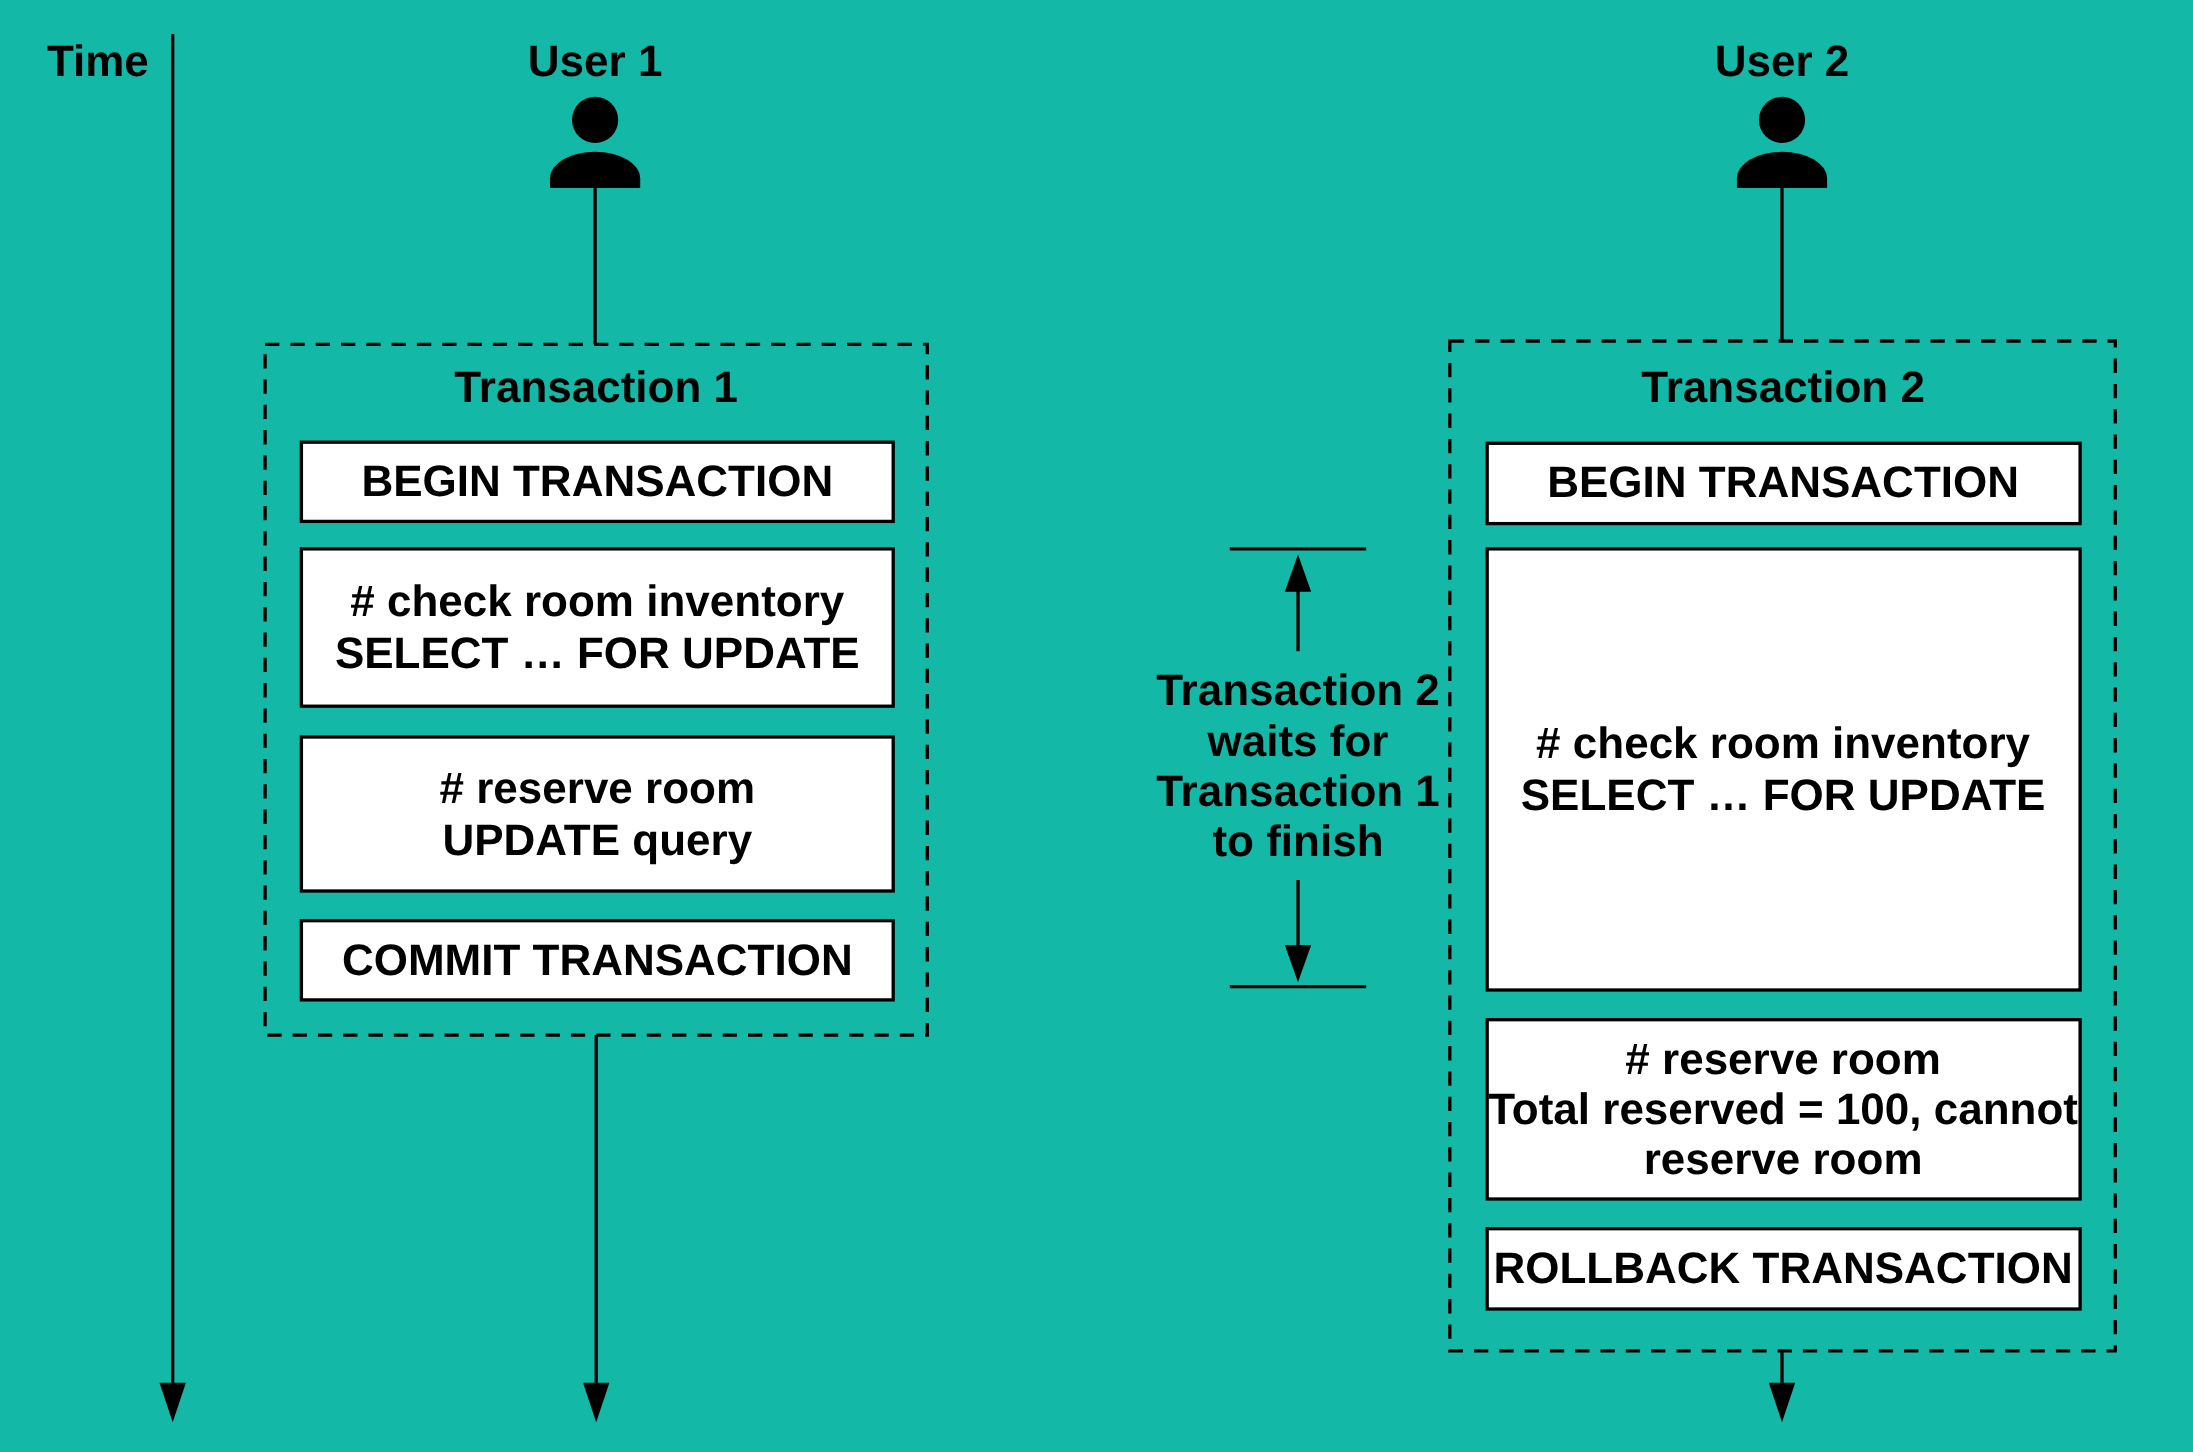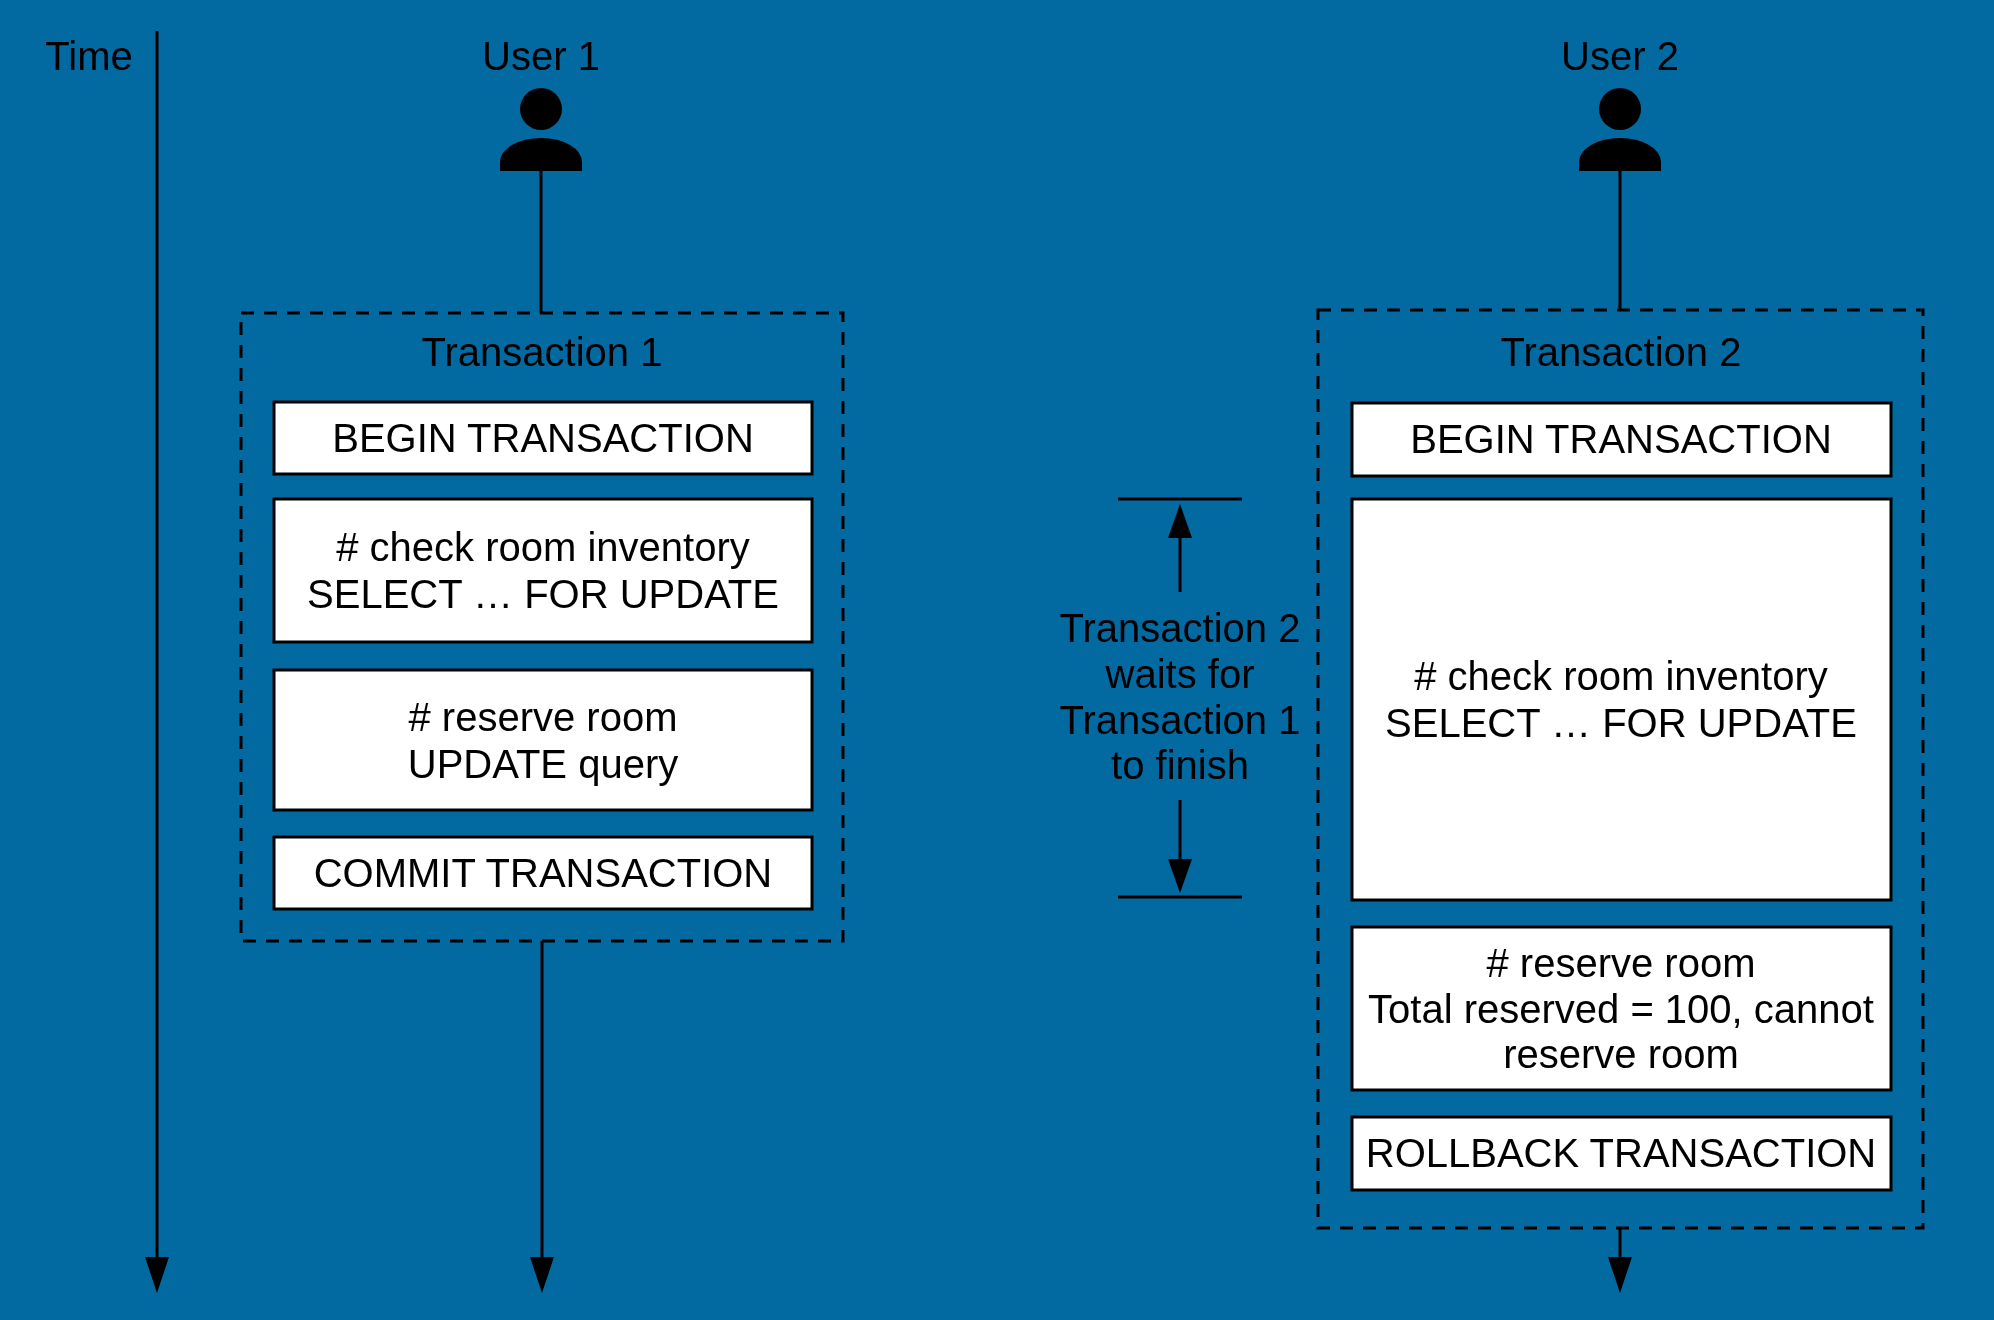--- a/index.html
+++ b/index.html
@@ -4,22 +4,23 @@
 <style>
   html, body {
     margin: 0;
     padding: 0;
     background: #ffffff;
   }
   .canvas {
     position: relative;
     width: 1994px;
     height: 1320px;
-    background: #0369a1;
+    background: #14b8a6;
     overflow: hidden;
+    font-weight: bold;
   }
   svg.diagram {
     display: block;
     width: 1994px;
     height: 1320px;
     font-family: "Liberation Sans", sans-serif;
   }
   svg.diagram text {
     font-size: 40px;
     fill: #000000;

